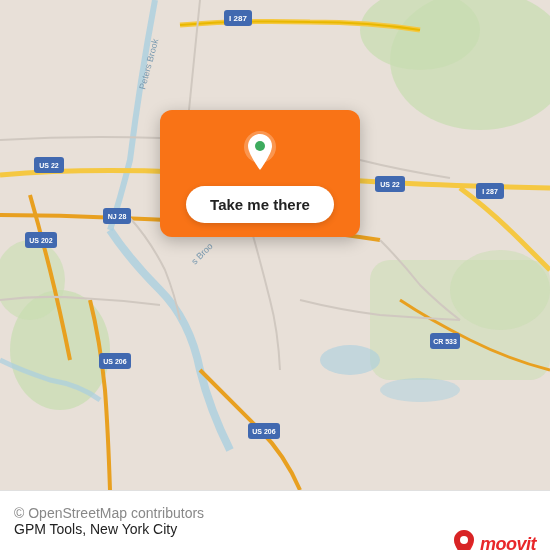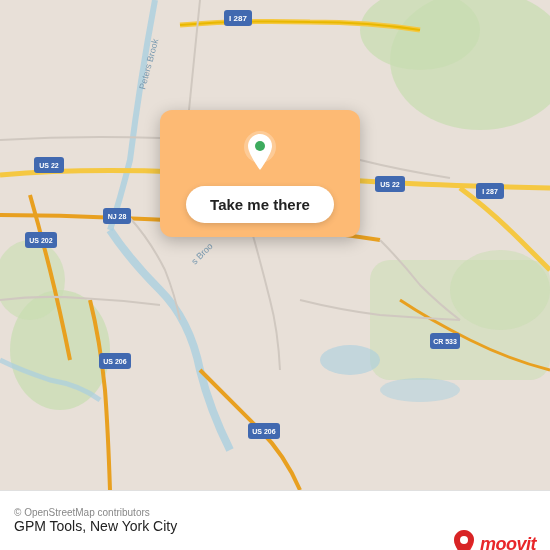--- a/index.html
+++ b/index.html
@@ -33,21 +33,21 @@
       top: 0; left: 0;
       width: 100%; height: 100%;
     }
 
     
     #popup-card {
       position: absolute;
       top: 110px;
       left: 160px;
       width: 200px;
-      background: #fdba74;
+      background: #f97316;
       border-radius: 12px;
       display: flex;
       flex-direction: column;
       align-items: center;
       padding: 18px 20px 14px 20px;
       box-shadow: 0 4px 16px rgba(0,0,0,0.25);
       z-index: 10;
     }
 
     #popup-icon {
@@ -80,21 +80,21 @@
       padding: 0 14px;
       border-top: 1px solid #e0e0e0;
     }
 
     #bottom-left {
       display: flex;
       flex-direction: column;
     }
 
     #attribution-text {
-      font-size: 10px;
+      font-size: 14px;
       color: #888;
     }
 
     #place-name {
       font-size: 14px;
       font-weight: 400;
       color: #222;
     }
 
     #moovit-logo {

